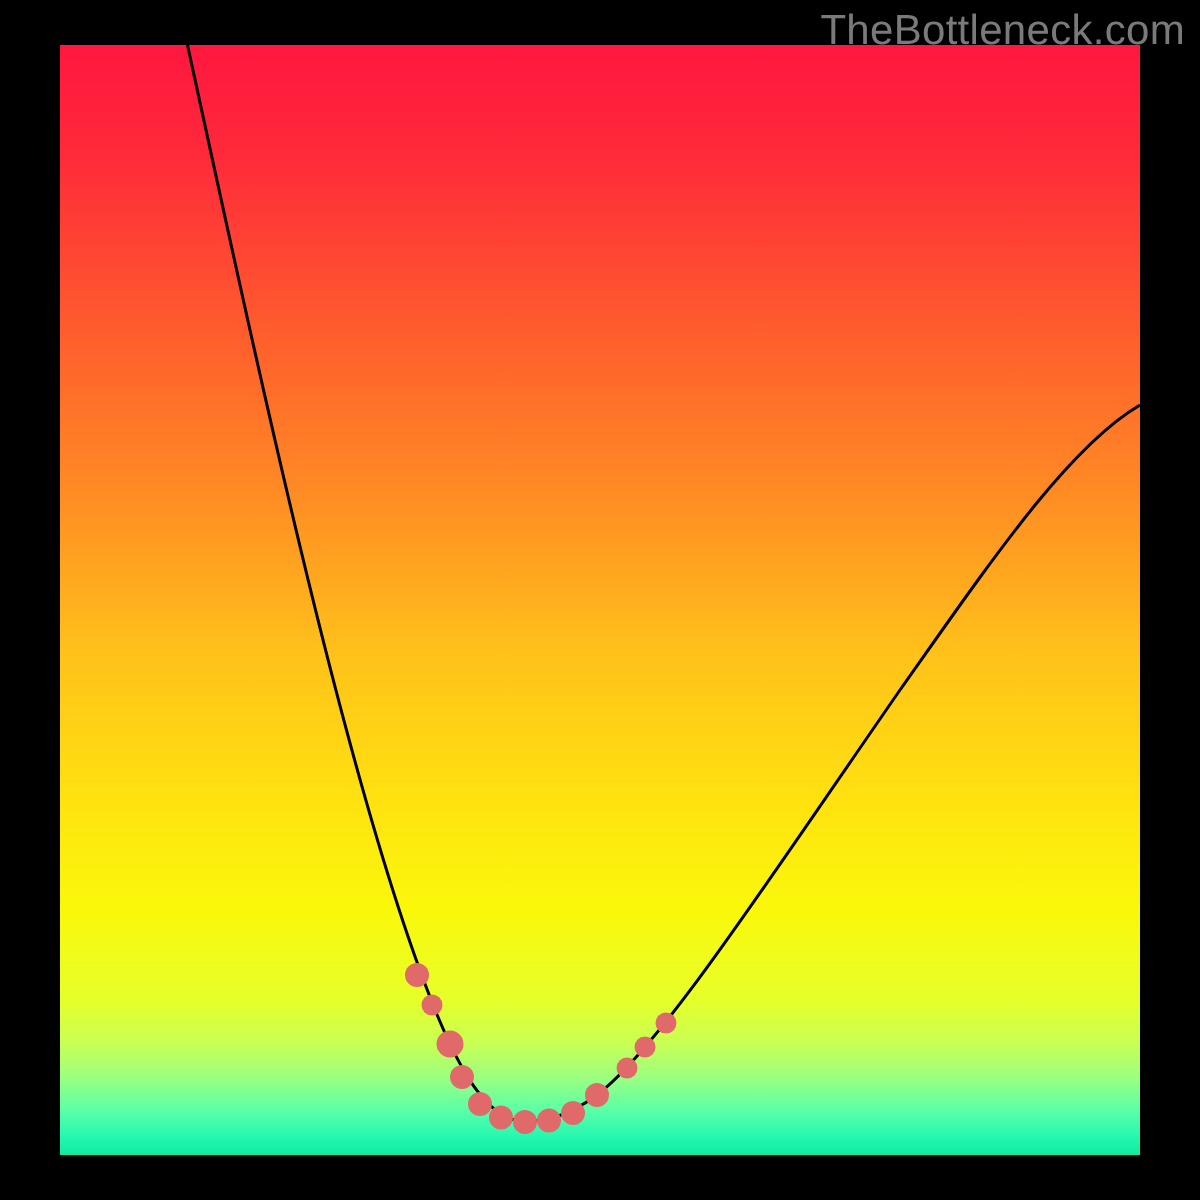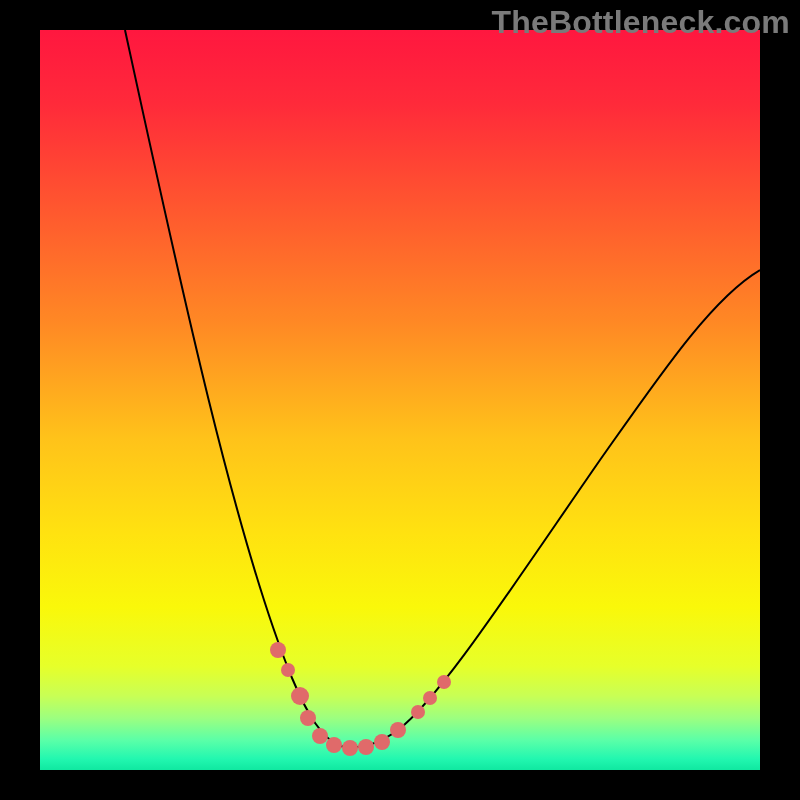--- a/index.html
+++ b/index.html
@@ -9,22 +9,22 @@
     height: 800px;
     background: #000;
     position: relative;
     font-family: Arial, Helvetica, sans-serif;
   }
   .watermark {
     position: absolute;
     top: 4px;
     right: 10px;
     color: #7a7a7a;
-    font-size: 32px;
-    font-weight: 700;
+    font-size: 28px;
+    font-weight: 400;
     z-index: 10;
     letter-spacing: 0.2px;
   }
   .plot-area {
     position: absolute;
     left: 40px;
     top: 30px;
     width: 720px;
     height: 740px;
   }

